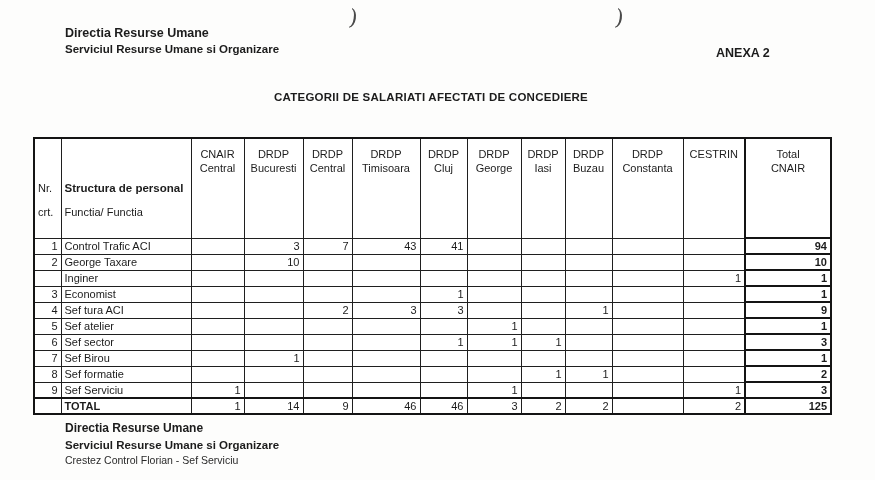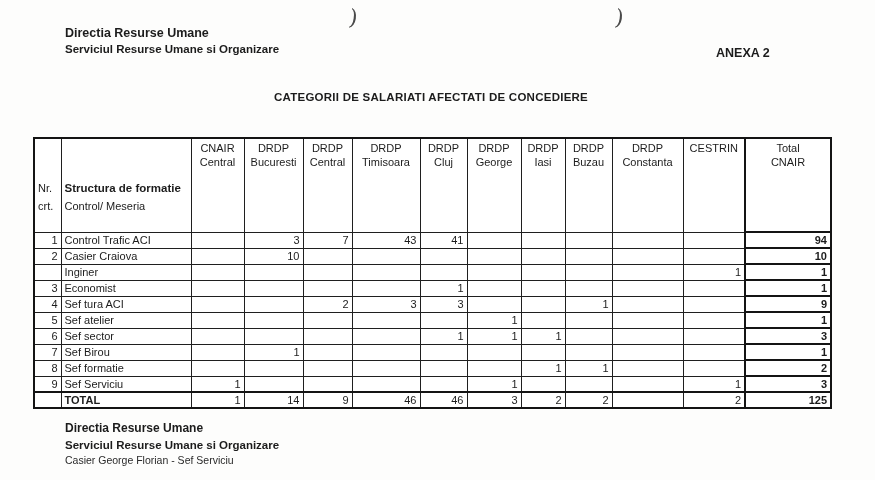--- a/index.html
+++ b/index.html
@@ -25,21 +25,21 @@
   table.salariati{
     position:absolute;left:33px;top:137px;width:797px;
     border-collapse:collapse;table-layout:fixed;background:#fff;
     border:2px solid #141414;
   }
   .salariati th,.salariati td{
     border:1px solid #1f1f1f;padding:0 3px;overflow:hidden;white-space:nowrap;
     font-size:11px;
   }
   .salariati thead th{height:90px;vertical-align:top;font-weight:normal;
-    text-align:center;padding-top:2px;line-height:1.3;}
+    text-align:center;padding-top:8px;line-height:1.3;}
   .th-rel{position:relative;}
   .th-rel .mid{position:absolute;left:3px;top:42px;text-align:left;}
   .th-rel .bot{position:absolute;left:3px;bottom:18px;text-align:left;}
   .struct-mid{font-weight:bold;font-size:11.5px;}
   .cestrin-th{font-size:9px;padding-top:3px;}
   .tot-col{border:2px solid #141414 !important;font-weight:bold;}
   .tot-th{font-weight:bold;font-size:11.5px;}
   .salariati tbody td{height:14px;}
   .nr-cell{text-align:right;padding-right:2px;}
   .label-cell{text-align:left;padding-left:2px;}
@@ -85,22 +85,22 @@
         <col style="width: 62px;">
         <col style="width: 86px;">
       </colgroup>
     <thead id="table-head">
         <tr>
           <th class="th-rel">
             <span class="mid">Nr.</span>
             <span class="bot">crt.</span>
           </th>
           <th class="th-rel">
-            <span class="mid struct-mid">Structura de formatie</span>
-            <span class="bot">Control/ Meseria</span>
+            <span class="mid struct-mid">Structura de personal</span>
+            <span class="bot">Functia/ Functia</span>
           </th>
           <th class="">
             <div>CNAIR</div>
             <div>Central</div>
           </th>
           <th class="">
             <div>DRDP</div>
             <div>Bucuresti</div>
           </th>
           <th class="">
@@ -151,21 +151,21 @@
           <td class="num-cell">41</td>
           <td class="num-cell"></td>
           <td class="num-cell"></td>
           <td class="num-cell"></td>
           <td class="num-cell"></td>
           <td class="num-cell"></td>
           <td class="num-cell tot-col">94</td>
         </tr>
         <tr class="">
           <td class="nr-cell">2</td>
-          <td class="label-cell">Casier Craiova</td>
+          <td class="label-cell">George Taxare</td>
           <td class="num-cell"></td>
           <td class="num-cell">10</td>
           <td class="num-cell"></td>
           <td class="num-cell"></td>
           <td class="num-cell"></td>
           <td class="num-cell"></td>
           <td class="num-cell"></td>
           <td class="num-cell"></td>
           <td class="num-cell"></td>
           <td class="num-cell"></td>
@@ -305,16 +305,16 @@
           <td class="num-cell"></td>
           <td class="num-cell">2</td>
           <td class="num-cell tot-col">125</td>
         </tr>
       </tbody>
   </table>
 
   <div class="signature">
     <div class="sig-line1">Directia Resurse Umane</div>
     <div class="sig-line2">Serviciul Resurse Umane si Organizare</div>
-    <div class="sig-line3">Casier George Florian - Sef Serviciu</div>
+    <div class="sig-line3">Crestez Control Florian - Sef Serviciu</div>
   </div>
 
 </div>
 
 </body></html>

